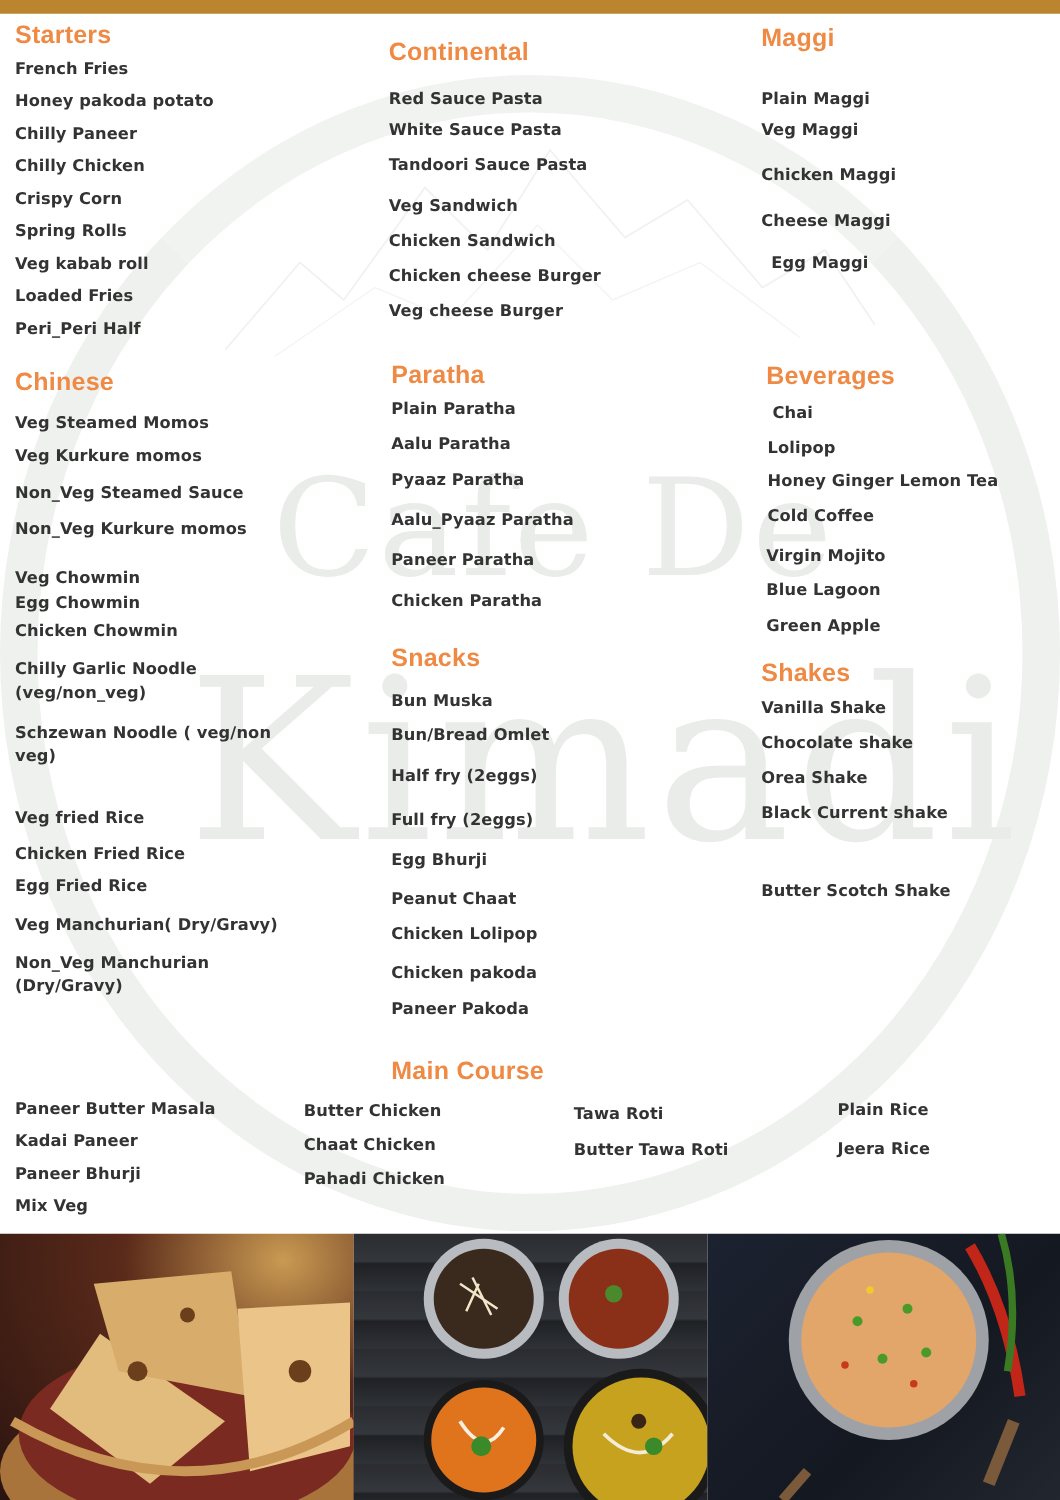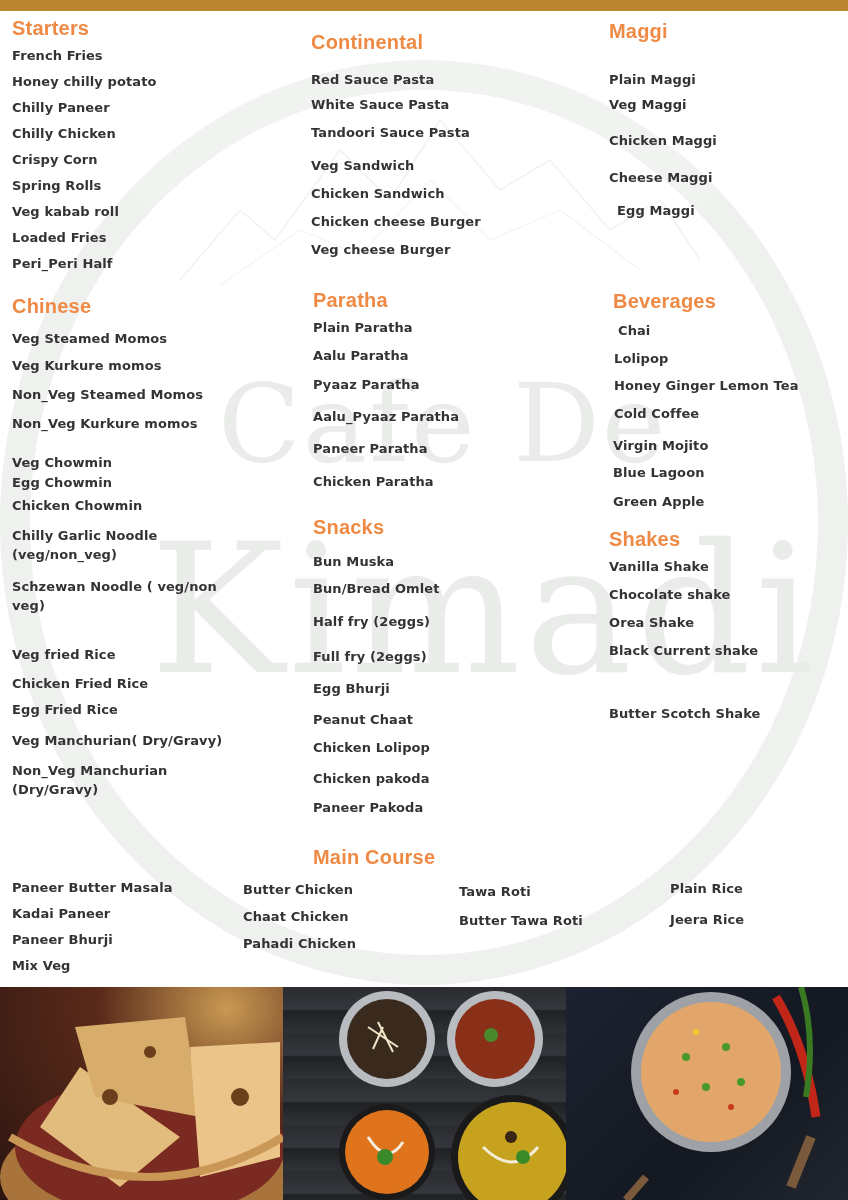--- a/index.html
+++ b/index.html
@@ -40,21 +40,21 @@
 <svg class="mountain" viewBox="0 0 520 200">
   <path d="M0 190 L60 120 L95 150 L160 60 L210 110 L260 30 L320 100 L370 70 L430 140 L480 110 L520 170" fill="none" stroke="#d6d9d6" stroke-width="1.5"></path>
   <path d="M40 195 L120 140 L180 165 L250 90 L310 150 L380 120 L460 180" fill="none" stroke="#dde0dd" stroke-width="1.2"></path>
 </svg>
 <div class="wm wm-cafe">Cafe De</div>
 <div class="wm wm-kimadi">Kimadi</div>
 
 <div class="section">
   <div class="heading" style="left:12px;top:17px">Starters</div>
   <div class="item" style="left:12px;top:47px">French Fries</div>
-  <div class="item" style="left:12px;top:73px">Honey chilly potato</div>
+  <div class="item" style="left:12px;top:73px">Honey pakoda potato</div>
   <div class="item" style="left:12px;top:99px">Chilly Paneer</div>
   <div class="item" style="left:12px;top:125px">Chilly Chicken</div>
   <div class="item" style="left:12px;top:151px">Crispy Corn</div>
   <div class="item" style="left:12px;top:177px">Spring Rolls</div>
   <div class="item" style="left:12px;top:203px">Veg kabab roll</div>
   <div class="item" style="left:12px;top:229px">Loaded Fries</div>
   <div class="item" style="left:12px;top:255px">Peri_Peri Half</div>
 </div>
 
 <div class="section">
@@ -74,21 +74,21 @@
   <div class="item" style="left:609px;top:96px">Veg Maggi</div>
   <div class="item" style="left:609px;top:132px">Chicken Maggi</div>
   <div class="item" style="left:609px;top:169px">Cheese Maggi</div>
   <div class="item" style="left:617px;top:202px">Egg Maggi</div>
 </div>
 
 <div class="section">
   <div class="heading" style="left:12px;top:295px">Chinese</div>
   <div class="item" style="left:12px;top:330px">Veg Steamed Momos</div>
   <div class="item" style="left:12px;top:357px">Veg Kurkure momos</div>
-  <div class="item" style="left:12px;top:386px">Non_Veg Steamed Momos</div>
+  <div class="item" style="left:12px;top:386px">Non_Veg Steamed Sauce</div>
   <div class="item" style="left:12px;top:415px">Non_Veg Kurkure momos</div>
   <div class="item" style="left:12px;top:454px">Veg Chowmin</div>
   <div class="item" style="left:12px;top:474px">Egg Chowmin</div>
   <div class="item" style="left:12px;top:497px">Chicken Chowmin</div>
   <div class="item wrap" style="left:12px;top:526px;width:190px">Chilly Garlic Noodle (veg/non_veg)</div>
   <div class="item wrap" style="left:12px;top:577px;width:230px">Schzewan Noodle ( veg/non veg)</div>
   <div class="item" style="left:12px;top:646px">Veg fried Rice</div>
   <div class="item" style="left:12px;top:675px">Chicken Fried Rice</div>
   <div class="item" style="left:12px;top:701px">Egg Fried Rice</div>
   <div class="item" style="left:12px;top:732px">Veg Manchurian( Dry/Gravy)</div>

